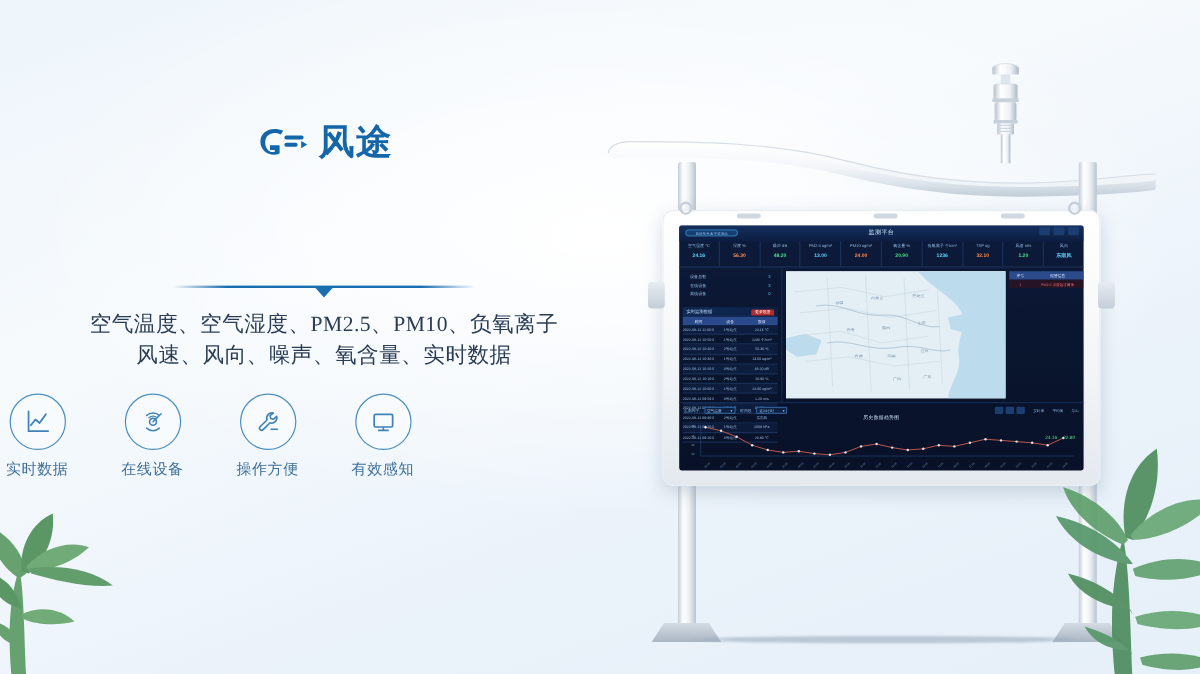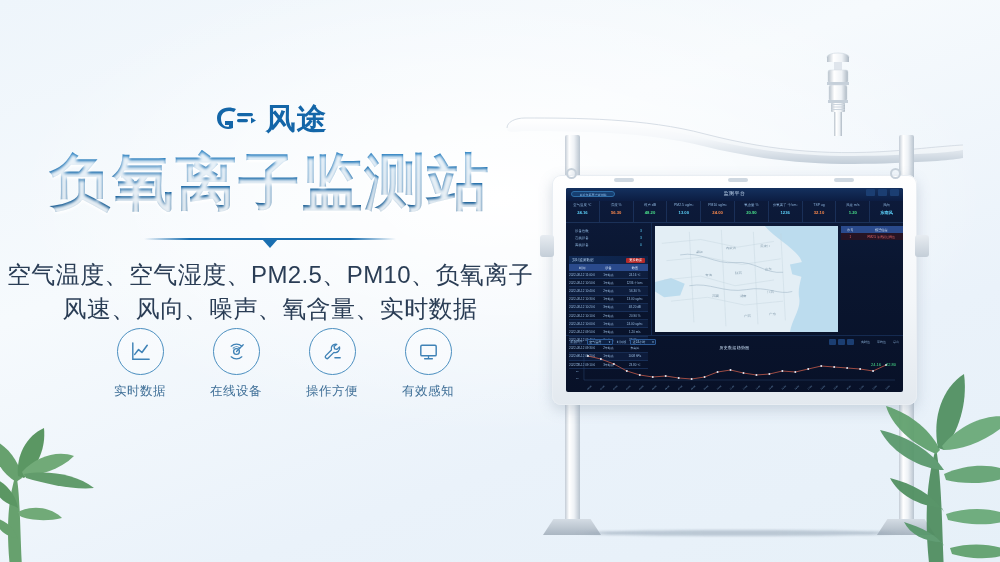--- a/index.html
+++ b/index.html
@@ -48,26 +48,26 @@
   .divider .tri {
     position: absolute; left: 50%; transform: translateX(-50%); top: 5px;
     width: 0; height: 0;
     border-left: 8px solid transparent; border-right: 8px solid transparent;
     border-top: 9px solid #1a6fb1;
   }
 
   .subtitle {
     position: absolute; left: 0; right: 0; top: 258px;
     text-align: center; color: #2a3d55;
-    font-size: 24px; line-height: 1.42; letter-spacing: 0.4px;
+    font-size: 18px; line-height: 1.42; letter-spacing: 0.4px; font-family: Liberation Serif, serif;
   }
 
   .features {
     position: absolute; left: 0; right: 0; top: 328px;
-    display: flex; justify-content: center; gap: 34px; margin-left: 28px;
+    display: flex; gap: 34px;
   }
   .feature { width: 62px; text-align: center; }
   .feature .ring {
     width: 47px; height: 47px; margin: 0 auto 8px;
     border: 1.5px solid #4b8fc0; border-radius: 50%;
     display: flex; align-items: center; justify-content: center;
     background: rgba(255,255,255,0.35);
   }
   .feature .ring svg { display: block; }
   .feature .flabel { font-size: 12.5px; color: #3f6f97; letter-spacing: 0.5px; white-space: nowrap; }
@@ -243,21 +243,20 @@
         <svg viewBox="0 0 44 30" width="44" height="30">
           <path d="M23 5 C14 1, 4 5, 4 14 C4 23, 13 27, 20 24 L20 17 L12 17 L12 21 L16 21 L16 22.5 C12 23.5, 8 20.5, 8 14.5 C8 8.5, 14 5, 21 8 Z" fill="#1466a8"></path>
           <rect x="24" y="9" width="16" height="3.2" rx="1.6" fill="#1466a8"></rect>
           <rect x="24" y="15" width="11" height="3.2" rx="1.6" fill="#1466a8"></rect>
           <path d="M38 13.5 L43 16.5 L38 19.5 Z" fill="#1466a8"></path>
         </svg>
       </span>
       <span class="logo-text">风途</span>
     </div>
 
-    <div class="main-title">负氧离子监测站</div>
 
     <div class="divider">
       <div class="line"></div>
       <div class="tri"></div>
     </div>
 
     <div class="subtitle">
       <div>空气温度、空气湿度、PM2.5、PM10、负氧离子</div>
       <div>风速、风向、噪声、氧含量、实时数据</div>
     </div>

